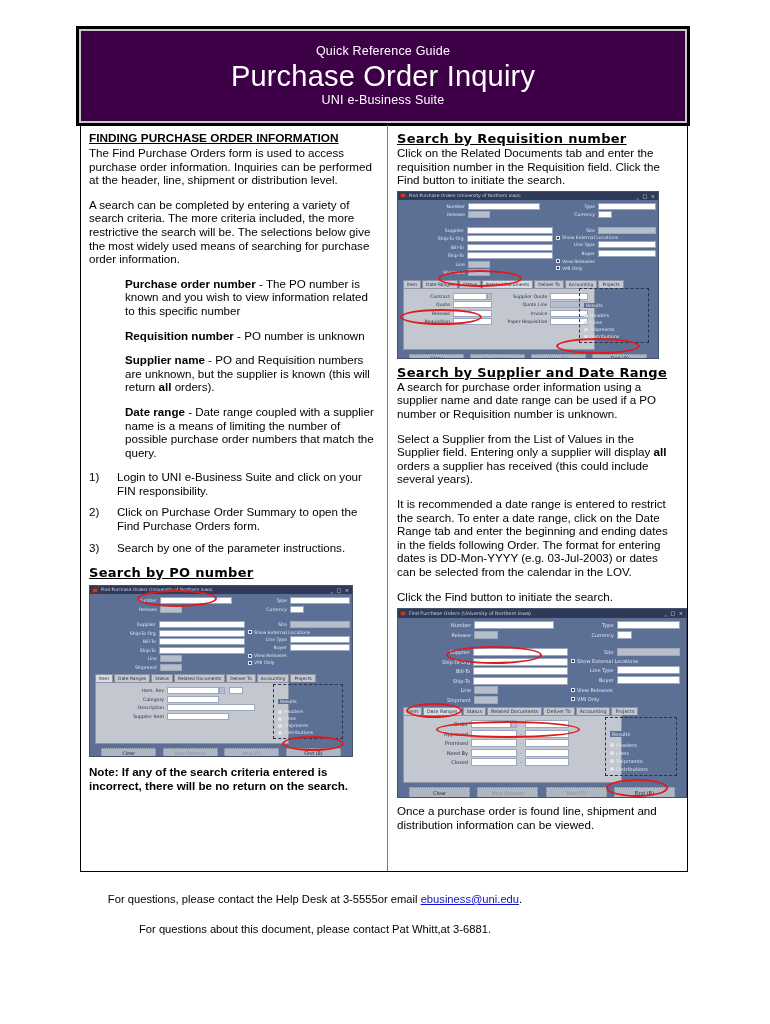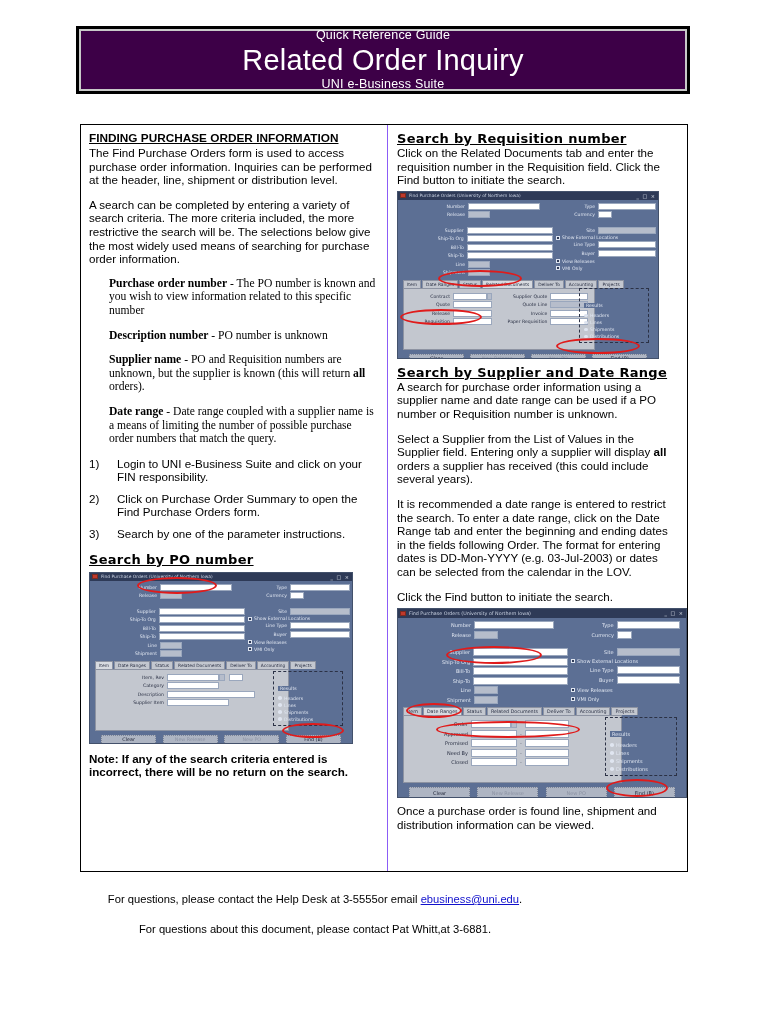--- a/index.html
+++ b/index.html
@@ -7,21 +7,21 @@
     width:770px;height:1024px;
     background:#ffffff;
     font-family:"Liberation Sans", sans-serif;
     color:#000;
     overflow:hidden;
   }
   .page{position:relative;width:770px;height:1024px;}
 
   
   .banner-wrap{
-    position:absolute;left:76px;top:26px;width:614px;height:68px;
+    position:absolute;left:76px;top:26px;width:614px;height:100px;
     background:#000000;
     padding:3px;
     box-sizing:border-box;
   }
   .banner-inner{
     width:100%;height:100%;
     background:#3d0047;
     border:2px solid #c9c9c9;
     box-sizing:border-box;
     display:flex;flex-direction:column;align-items:center;justify-content:center;
@@ -50,21 +50,21 @@
     font-weight:bold;font-size:11.8px;line-height:14px;
     text-decoration:underline;margin-bottom:1px;
     font-family:"Liberation Sans", sans-serif;
   }
   .head-script{
     font-weight:bold;font-size:13px;line-height:15px;
     text-decoration:underline;letter-spacing:.3px;
     font-family:"DejaVu Sans", sans-serif;
     margin-bottom:0px;
   }
-  .indent{margin-left:20px;font-family:Liberation Serif, serif;}
+  .indent{margin-left:36px;}
   .b{font-weight:bold;}
 
   .num-item{display:flex;font-size:11.6px;line-height:13.6px;}
   .num-item .n{width:28px;flex:0 0 28px;}
   .num-item .t{flex:1;}
 
   .note{font-weight:bold;font-size:11.6px;line-height:13.8px;}
 
   
   .ora{
@@ -129,39 +129,39 @@
   .lnk{color:#1111cc;text-decoration:underline;}
 </style>
 </head>
 <body>
 
 <div class="page">
 
   <div class="banner-wrap">
     <div class="banner-inner">
       <div class="banner-kicker">Quick Reference Guide</div>
-      <div class="banner-title">Related Order Inquiry</div>
+      <div class="banner-title">Purchase Order Inquiry</div>
       <div class="banner-sub">UNI e-Business Suite</div>
     </div>
   </div>
 
   <div class="content-box">
 
     <div class="col col-left">
 
       <div class="head-ul">FINDING PURCHASE ORDER INFORMATION</div>
       <p>The Find Purchase Orders form is used to access purchase order information.  Inquiries can be performed at the header, line, shipment or distribution level.</p>
       <div class="gap"></div>
       <p>A search can be completed by entering a variety of search criteria.  The more criteria included, the more restrictive the search will be.  The selections below give the most widely used means of searching for purchase order information.</p>
       <div class="gap"></div>
 
       <p class="indent"><span class="b">Purchase order number</span><span> - The PO number is known and you wish to view information related to this specific number</span></p>
       <div class="gap"></div>
 
-      <p class="indent"><span class="b">Description number </span><span> - PO number is unknown</span></p>
+      <p class="indent"><span class="b">Requisition number </span><span> - PO number is unknown</span></p>
       <div class="gap"></div>
 
       <p class="indent"><span class="b">Supplier name</span><span> - PO and Requisition numbers are unknown, but the supplier is known (this will return </span><span class="b">all</span><span> orders).</span></p>
       <div class="gap"></div>
 
       <p class="indent"><span class="b">Date range</span><span> - Date range coupled with a supplier name is a means of limiting the number of possible purchase order numbers that match the query.</span></p>
       <div class="gap"></div>
 
       <div class="num-item">
           <span class="n">1)</span>

